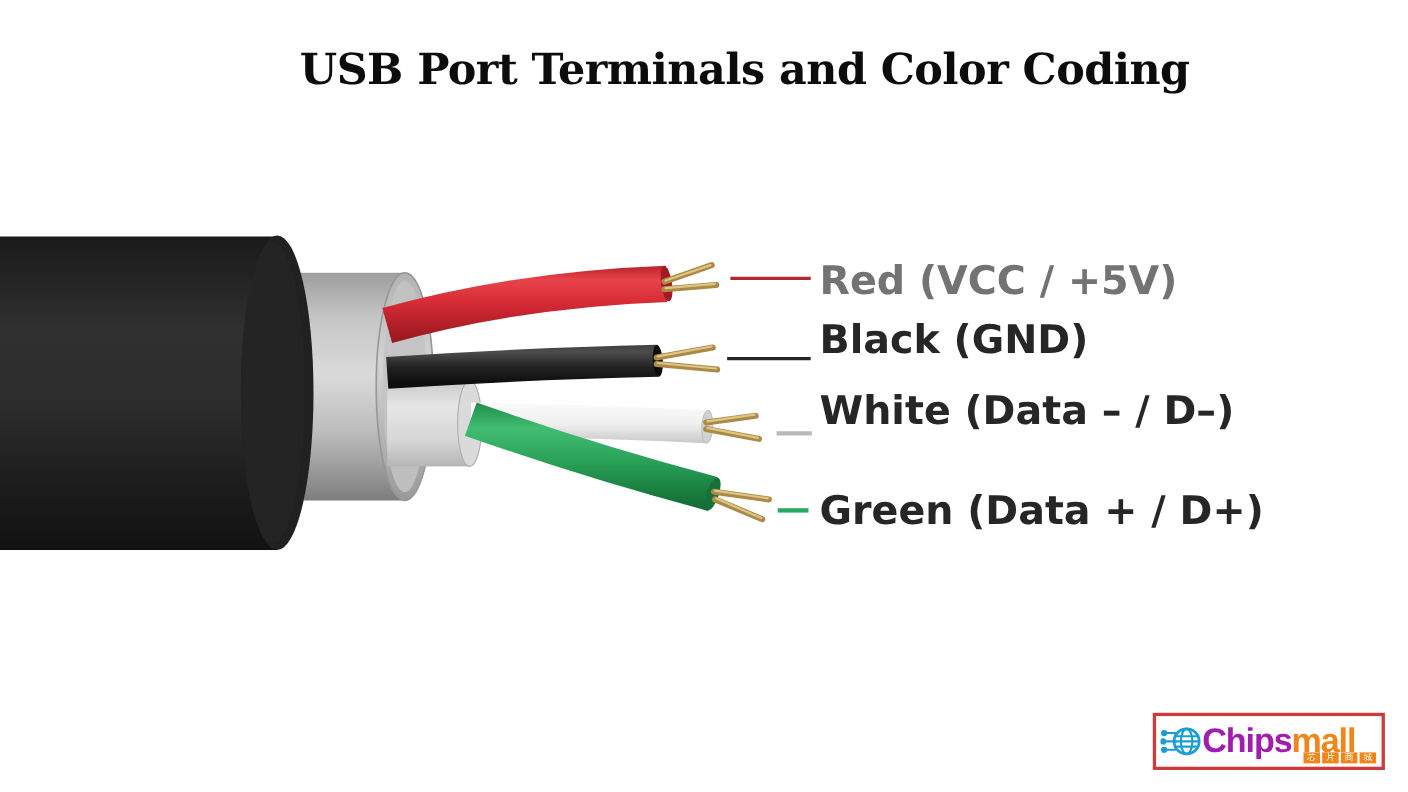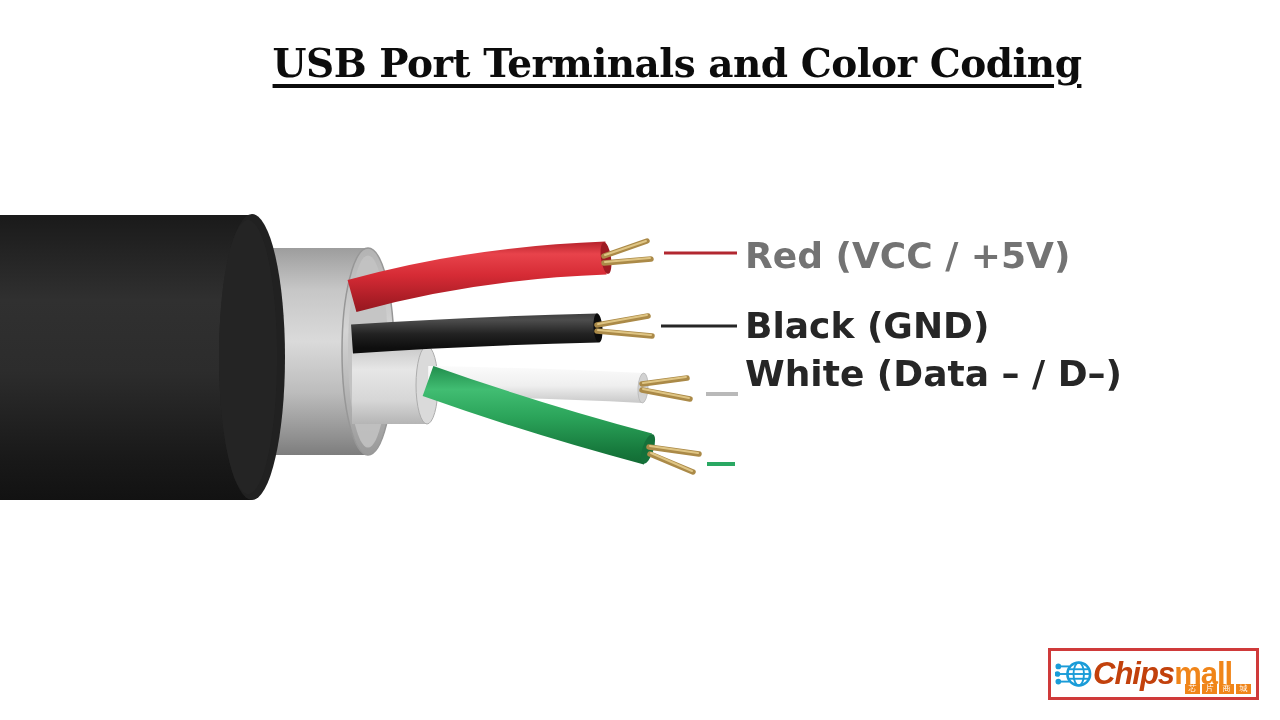--- a/index.html
+++ b/index.html
@@ -17,40 +17,39 @@
     text-align:center;
     font-family:"DejaVu Serif","Liberation Serif",serif;
     font-weight:bold;
     font-size:39px;
     line-height:46px;
     color:#0c0c0c;
     letter-spacing:-0.5px;
     margin:0;
   }
   .title span{
-    text-decoration:underline;
     text-decoration-thickness:3.5px;
     text-underline-offset:7px;
     margin-left:34px;
   }
   .art{
     position:absolute;top:0;left:0;width:1280px;height:720px;
   }
   .legend-label{
     position:absolute;
     left:745px;
     font-size:36px;
     line-height:44px;
     font-weight:600;
     color:#262626;
     white-space:nowrap;
   }
   .legend-label.red{ color:#737373; }
   .lbl-red{   top:234px; }
-  .lbl-black{ top:304px; }
+  .lbl-black{ top:288px; }
   .lbl-white{ top:352px; }
   .lbl-green{ top:443px; }
 
   
   .logo{
     position:absolute;
     left:1048px;top:648px;
     width:201px;height:46px;
     border:3px solid #cf3a3a;
     background:#ffffff;
@@ -60,21 +59,21 @@
   }
   .logo-icon{flex:0 0 auto;}
   .logo-text{
     font-family:"Liberation Sans",sans-serif;
     font-weight:bold;
     font-size:31px;
     letter-spacing:-1px;
     line-height:46px;
     white-space:nowrap;
   }
-  .logo-blue{ color:#c2410c;font-style:italic; }
+  .logo-blue{ color:#a21caf; }
   .logo-orange{ color:#f08519;margin-top:32px; }
   .logo-strip{
     position:absolute;
     right:5px;bottom:3px;
     display:flex;gap:2px;
   }
   .logo-strip span{
     display:block;
     width:15px;height:10px;
     background:#f08519;
@@ -216,20 +215,21 @@
       <line x1="664" y1="253" x2="737" y2="253" stroke-width="3" stroke="#b22730"></line>
       <line x1="661" y1="326" x2="737" y2="326" stroke-width="3" stroke="#262626"></line>
       <line x1="706" y1="394" x2="738" y2="394" stroke-width="4" stroke="#b9b9b9"></line>
       <line x1="707" y1="464" x2="735" y2="464" stroke-width="4" stroke="#2aa863"></line>
     </g>
   </svg>
 
   <div class="legend-label red lbl-red">Red (VCC / +5V)</div>
   <div class="legend-label lbl-black">Black (GND)</div>
   <div class="legend-label lbl-white">White (Data – / D–)</div>
+  <div class="legend-label lbl-green">Green (Data + / D+)</div>
 
   <div class="logo">
     <svg class="logo-icon" width="38" height="38" viewBox="0 0 40 40" xmlns="http://www.w3.org/2000/svg">
       <g stroke="#1a9cd8" fill="none" stroke-width="2">
         <line x1="4" y1="12" x2="15" y2="12"></line>
         <line x1="2" y1="20" x2="15" y2="20"></line>
         <line x1="4" y1="28" x2="15" y2="28"></line>
         <circle cx="3.5" cy="12" r="2" fill="#1a9cd8"></circle>
         <circle cx="2.5" cy="20" r="2" fill="#1a9cd8"></circle>
         <circle cx="3.5" cy="28" r="2" fill="#1a9cd8"></circle>

